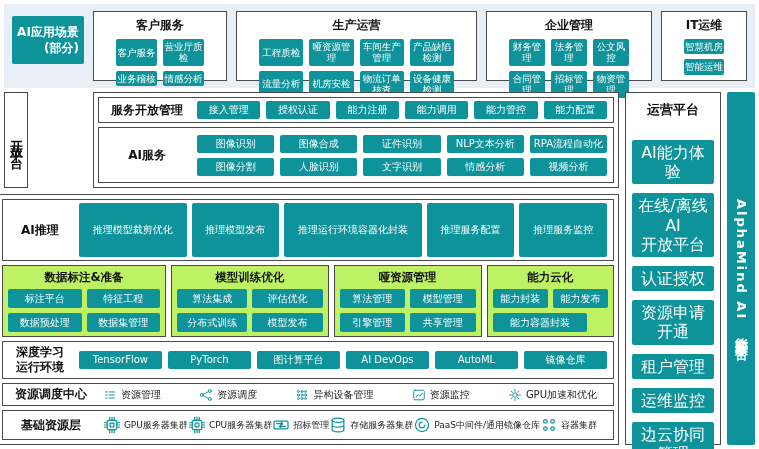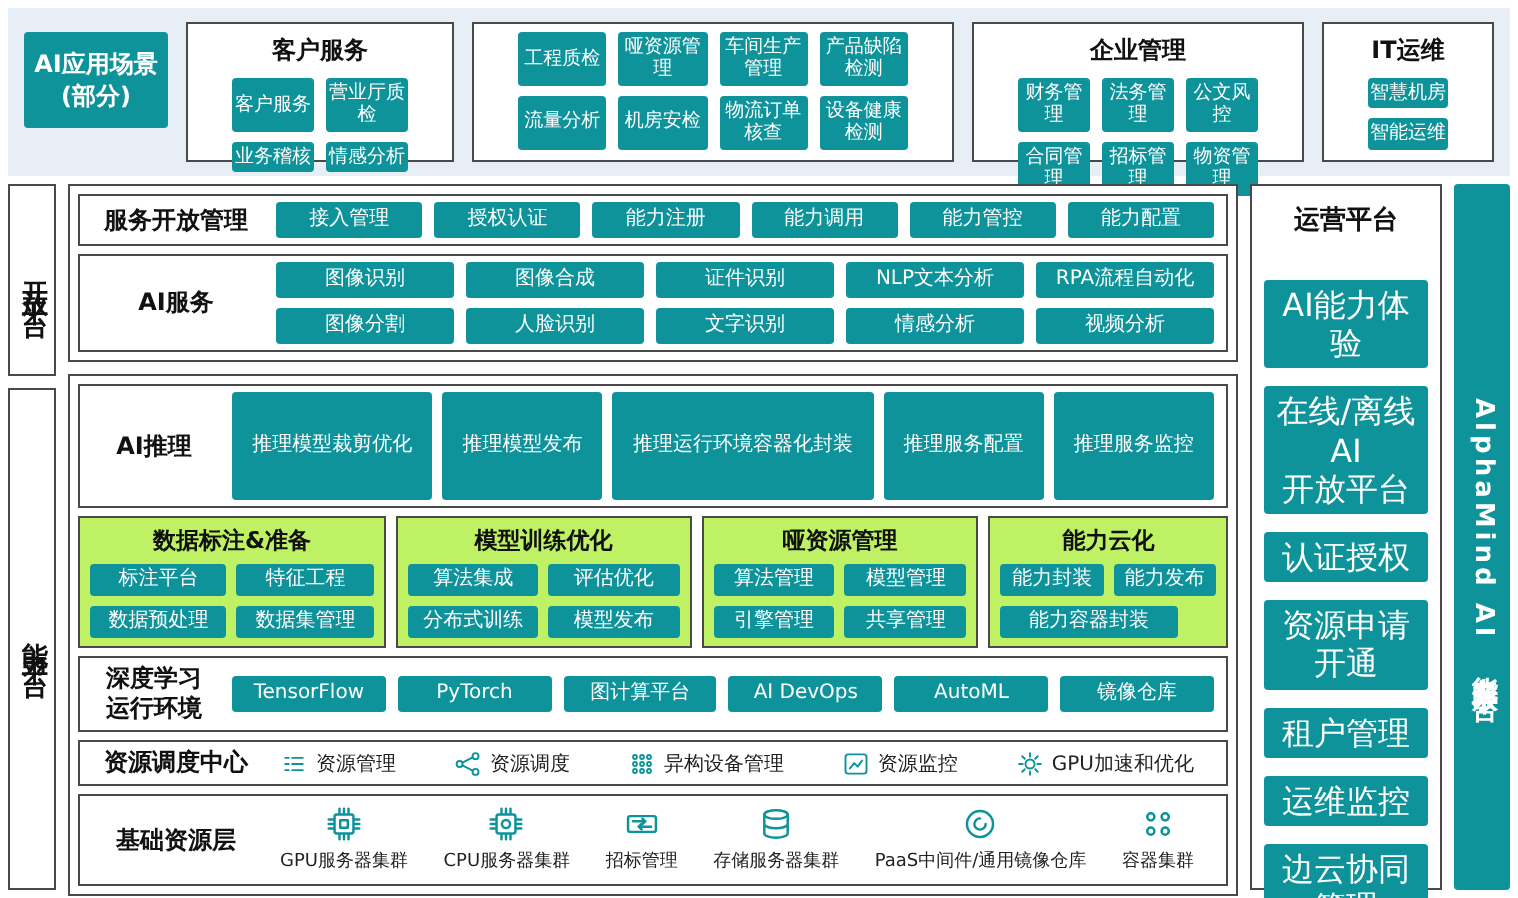--- a/index.html
+++ b/index.html
@@ -10,21 +10,21 @@
     font-family:"DejaVu Sans","Liberation Sans",sans-serif; color:#111;
     overflow:hidden;
   }
   
   .top-band{
     position:absolute; left:4px; top:4px; width:751px; height:84px;
     background:var(--top-bg); display:flex; gap:9px; padding:7px 8px;
   }
   .scene-label{
     width:72px; margin-top:5px; background:var(--accent); color:#fff;
-    font-weight:bold; font-size:12px; line-height:1.35; text-align:center;
+    font-weight:bold; font-size:12px; line-height:1.35; text-align:right;
     white-space:pre-line; display:flex; align-items:center; justify-content:center;
     border-radius:2px; height:48px; flex-shrink:0;
   }
   .group{
     background:#fff; border:1px solid var(--line); padding:4px 22px 6px;
     display:flex; flex-direction:column;
   }
   .g-customer{ width:134px; } .g-production{ flex:1; }
   .g-enterprise{ width:166px; } .g-it{ width:86px; }
   .g-title{ font-weight:bold; font-size:12px; text-align:center; margin:1px 0 5px; }
@@ -44,21 +44,21 @@
     display:flex; gap:6px;
   }
   .side-col{ width:24px; display:flex; flex-direction:column; gap:6px; flex-shrink:0; }
   .side-box{
     border:1px solid var(--line); background:#fff;
     display:flex; align-items:center; justify-content:center;
     writing-mode:vertical-rl; text-orientation:upright;
     font-weight:bold; font-size:13px; letter-spacing:5px;
   }
   .side-open{ height:96px; } .side-cap{ flex:1; }
-  .mid-col{ flex:1; display:flex; flex-direction:column; gap:6px; min-width:0; }
+  .mid-col{ flex:1; display:flex; flex-direction:column; gap:6px; min-width:0;align-items:flex-end; }
   .open-box,.cap-box{
     border:1px solid var(--line); background:#fff; padding:4px;
     display:flex; flex-direction:column; gap:4px;
   }
   .open-box{ height:96px; }
   .cap-box{ flex:1; }
   .row{
     border:1px solid var(--line); background:#fff;
     display:flex; align-items:center; gap:8px; padding:3px 6px;
   }
@@ -84,21 +84,21 @@
   .sg-grid .chip{ padding:2px 2px; }
   .sg-cloud .sg-grid .chip:nth-child(3){ grid-column:1/-1; margin-right:18%; }
   .icon-row{
     flex:1; display:flex; justify-content:space-between; align-items:center;
     padding:0 10px 0 2px;
   }
   .res-item{ display:flex; align-items:center; gap:4px; }
   .res-item .rlabel{ font-size:10px; color:#222; }
   .ricon svg{ width:14px; height:14px; display:block; }
   .row-base{ padding:5px 6px; }
-  .base-item{ display:flex; flex-direction:column; align-items:center; gap:3px; }
+  .base-item{ display:flex; flex-direction:row; align-items:center; gap:3px; }
   .base-item .ricon svg{ width:18px; height:18px; }
   .base-item .rlabel{ font-size:9px; color:#222; white-space:nowrap; }
   
   .ops-col{
     width:96px; flex-shrink:0; border:1px solid var(--line); background:#fff;
     padding:6px; display:flex; flex-direction:column;
   }
   .ops-title{ font-weight:bold; font-size:13px; text-align:center; margin:2px 0 21px; }
   .ops-list{ flex:1; display:flex; flex-direction:column; gap:9px; }
   .ops-list .chip{ flex:1; white-space:pre-line; font-size:16px; }
@@ -120,20 +120,21 @@
     <div class="g-title">客户服务</div>
     <div class="g-grid cols2">
         <div class="chip">客户服务</div>
         <div class="chip">营业厅质检</div>
         <div class="chip">业务稽核</div>
         <div class="chip">情感分析</div>
       </div>
   </div>
 
   <div class="group g-production">
+    <div class="g-title">生产运营</div>
     <div class="g-grid cols4">
         <div class="chip">工程质检</div>
         <div class="chip">哑资源管理</div>
         <div class="chip">车间生产管理</div>
         <div class="chip">产品缺陷检测</div>
         <div class="chip">流量分析</div>
         <div class="chip">机房安检</div>
         <div class="chip">物流订单核查</div>
         <div class="chip">设备健康检测</div>
       </div>

